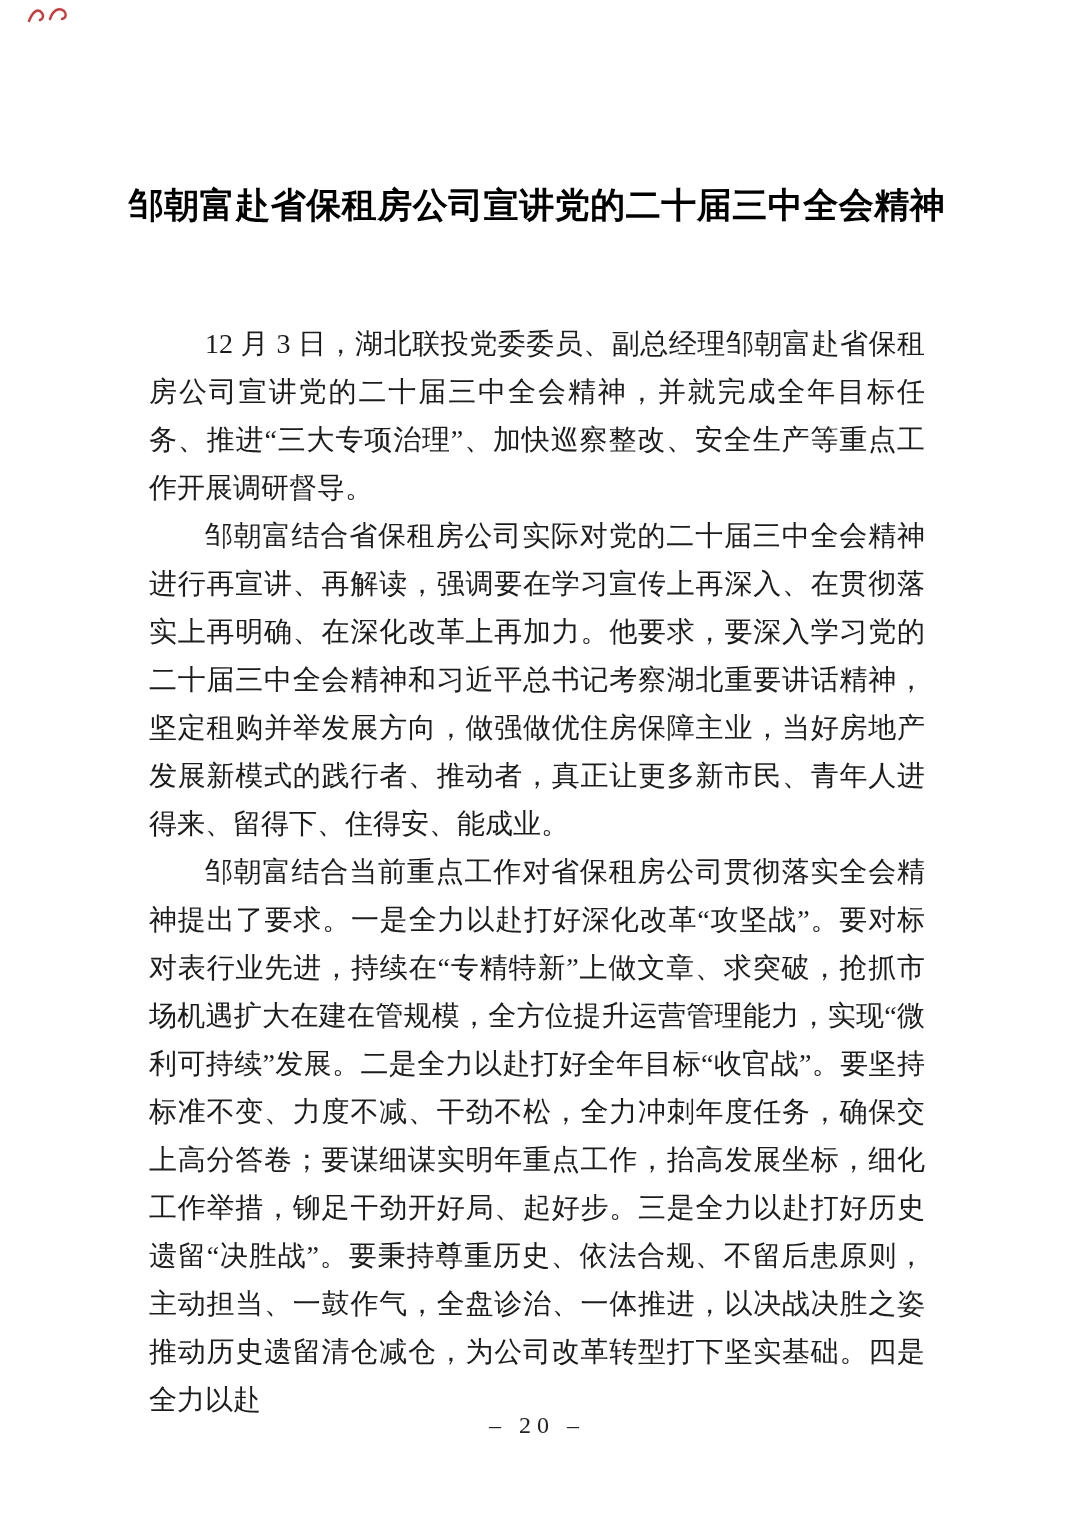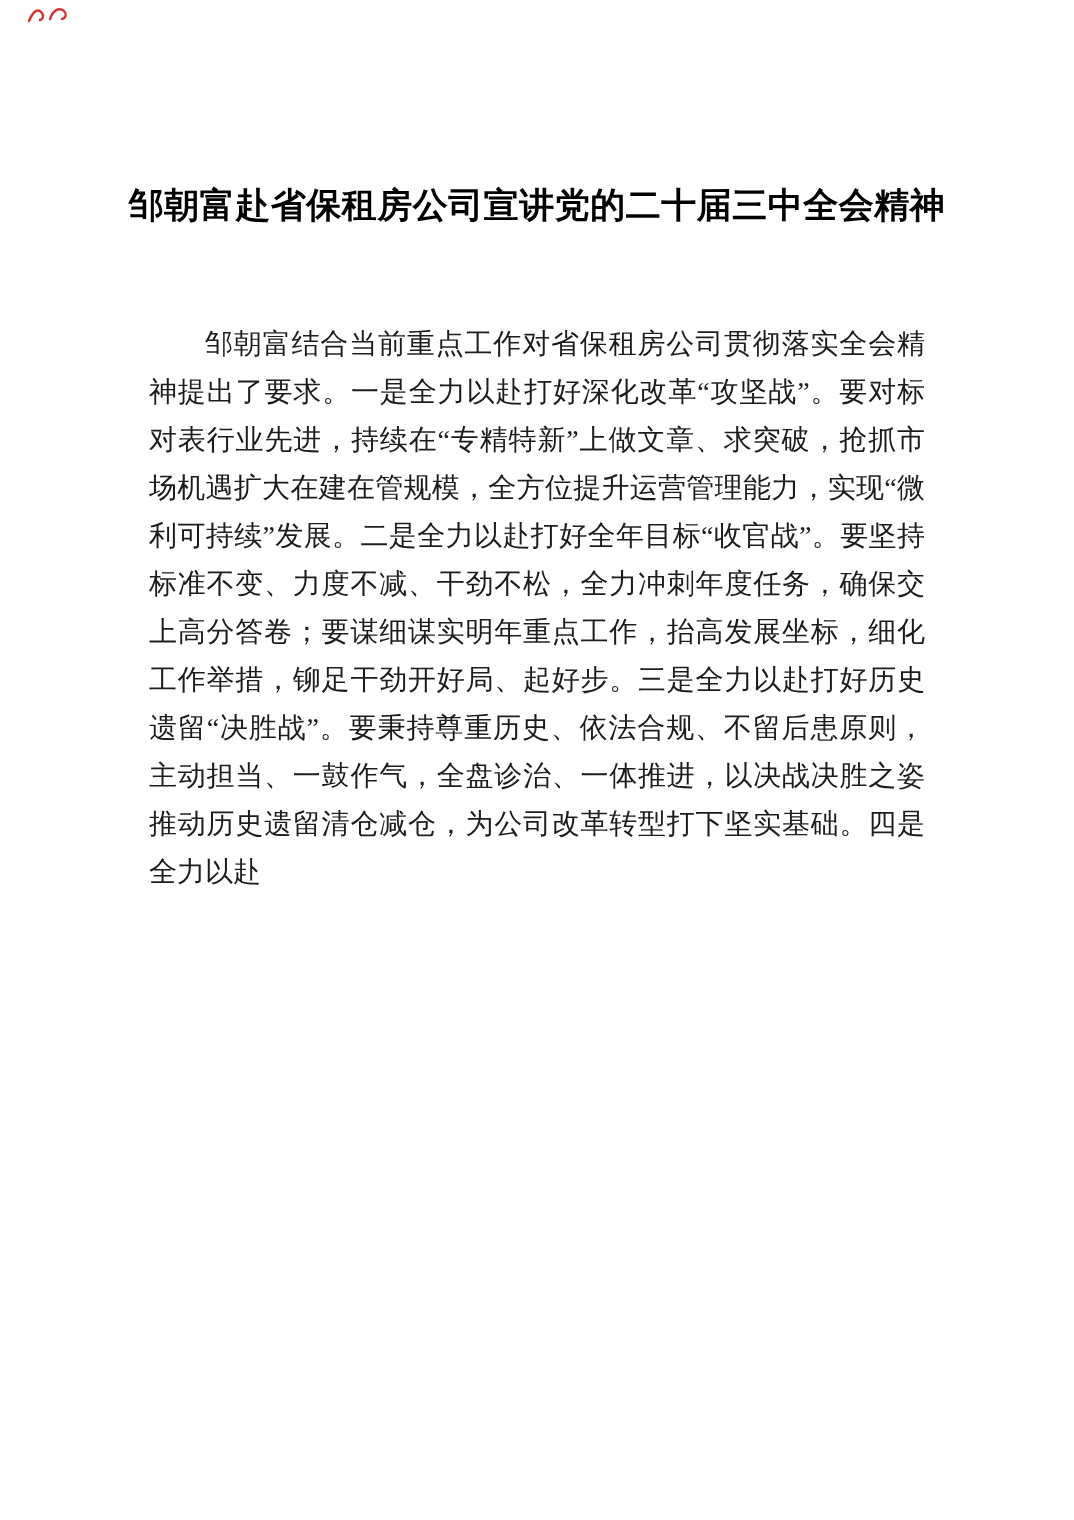--- a/index.html
+++ b/index.html
@@ -76,17 +76,22 @@
   <svg class="red-mark" viewBox="0 0 44 22" aria-hidden="true">
     <path d="M3,17 C7,7 12,4 16,9 C18,12 17,15 14,16" fill="none" stroke="#cc2020" stroke-width="2.4" stroke-linecap="round" opacity="0.9"></path>
     <path d="M24,15 C27,6 33,3 38,7 C41,10 40,14 36,15" fill="none" stroke="#cc2020" stroke-width="2.4" stroke-linecap="round" opacity="0.9"></path>
   </svg>
 
   <h1 class="doc-title">
     <span>邹朝富赴省保租房公司宣讲党的二十届三中全会精神</span><br>
   </h1>
 
   <section class="doc-body">
+    <p>12 月 3 日，湖北联投党委委员、副总经理邹朝富赴省保租房公司宣讲党的二十届三中全会精神，并就完成全年目标任务、推进“三大专项治理”、加快巡察整改、安全生产等重点工作开展调研督导。</p>
+    <p>邹朝富结合省保租房公司实际对党的二十届三中全会精神进行再宣讲、再解读，强调要在学习宣传上再深入、在贯彻落实上再明确、在深化改革上再加力。他要求，要深入学习党的二十届三中全会精神和习近平总书记考察湖北重要讲话精神，坚定租购并举发展方向，做强做优住房保障主业，当好房地产发展新模式的践行者、推动者，真正让更多新市民、青年人进得来、留得下、住得安、能成业。</p>
     <p>邹朝富结合当前重点工作对省保租房公司贯彻落实全会精神提出了要求。一是全力以赴打好深化改革“攻坚战”。要对标对表行业先进，持续在“专精特新”上做文章、求突破，抢抓市场机遇扩大在建在管规模，全方位提升运营管理能力，实现“微利可持续”发展。二是全力以赴打好全年目标“收官战”。要坚持标准不变、力度不减、干劲不松，全力冲刺年度任务，确保交上高分答卷；要谋细谋实明年重点工作，抬高发展坐标，细化工作举措，铆足干劲开好局、起好步。三是全力以赴打好历史遗留“决胜战”。要秉持尊重历史、依法合规、不留后患原则，主动担当、一鼓作气，全盘诊治、一体推进，以决战决胜之姿推动历史遗留清仓减仓，为公司改革转型打下坚实基础。四是全力以赴</p>
   </section>
 
+  <footer class="page-footer">
+    <span>– 20 –</span>
+  </footer>
 
 </main>
 
 </body></html>

